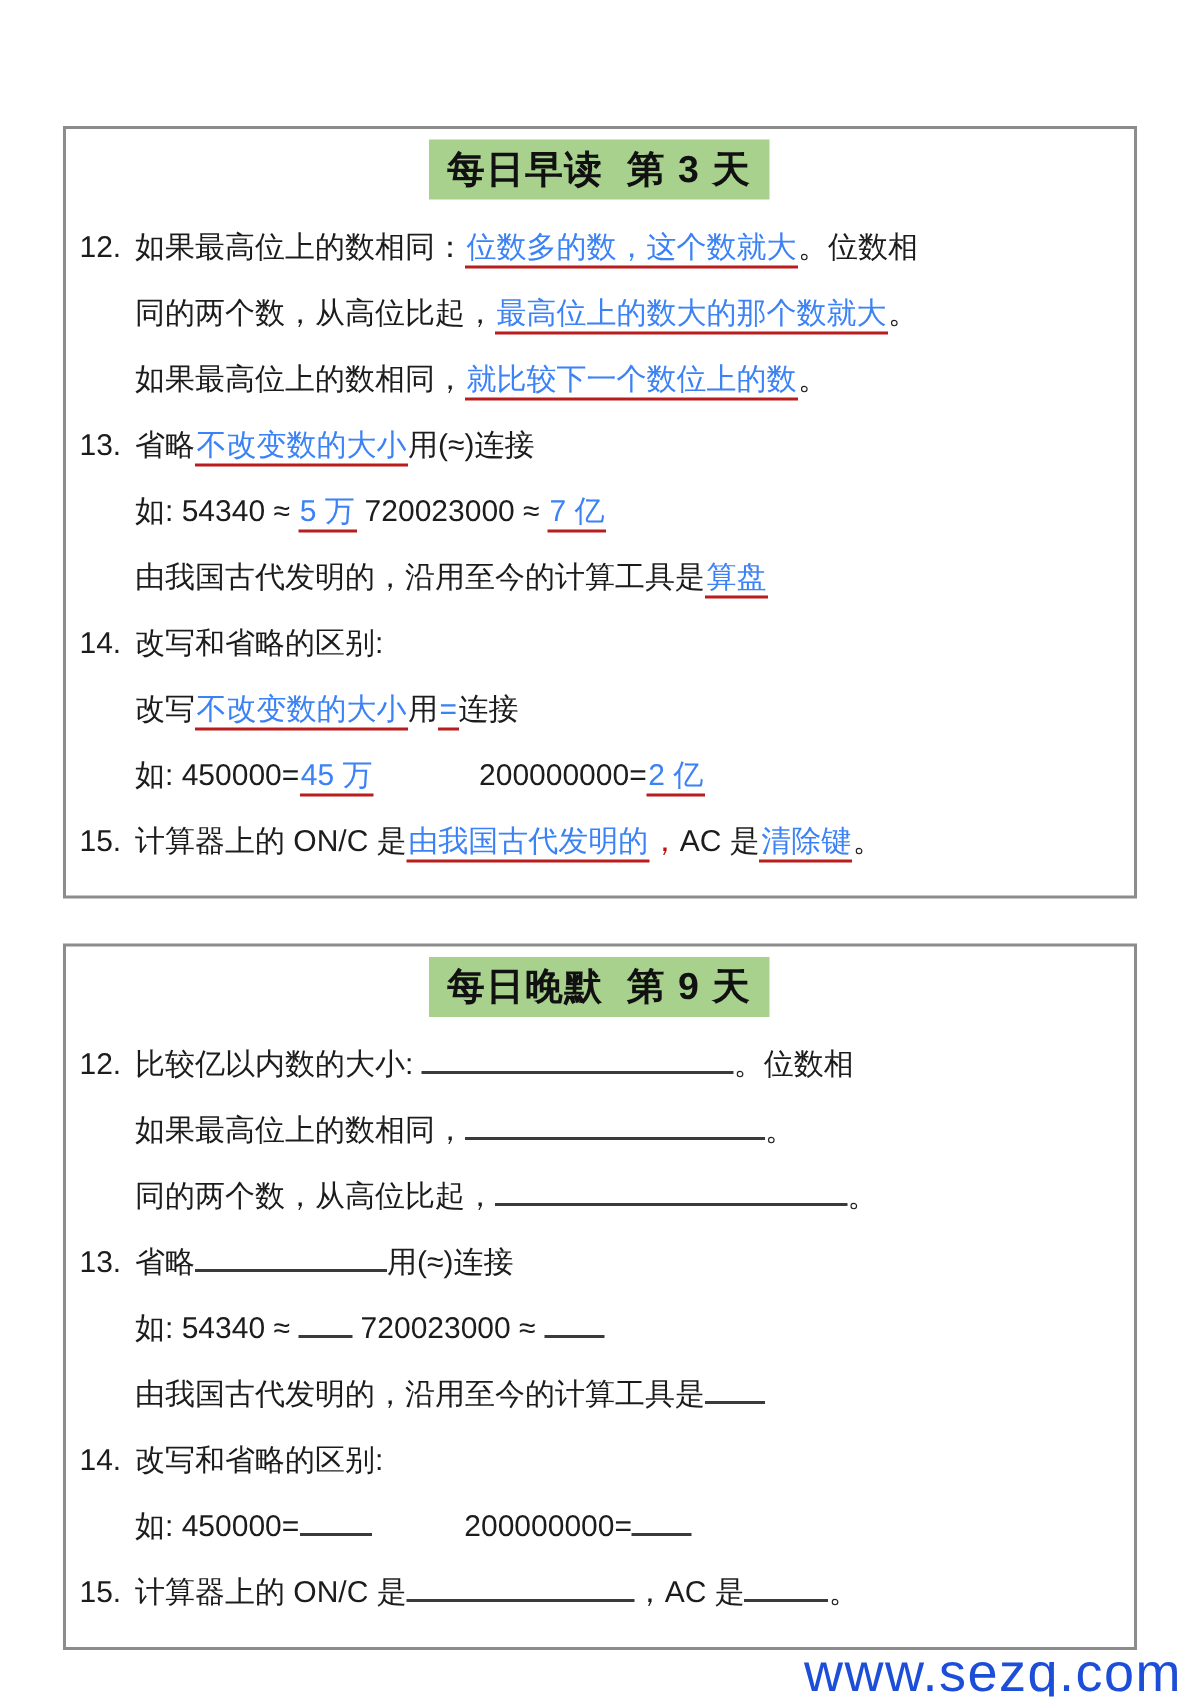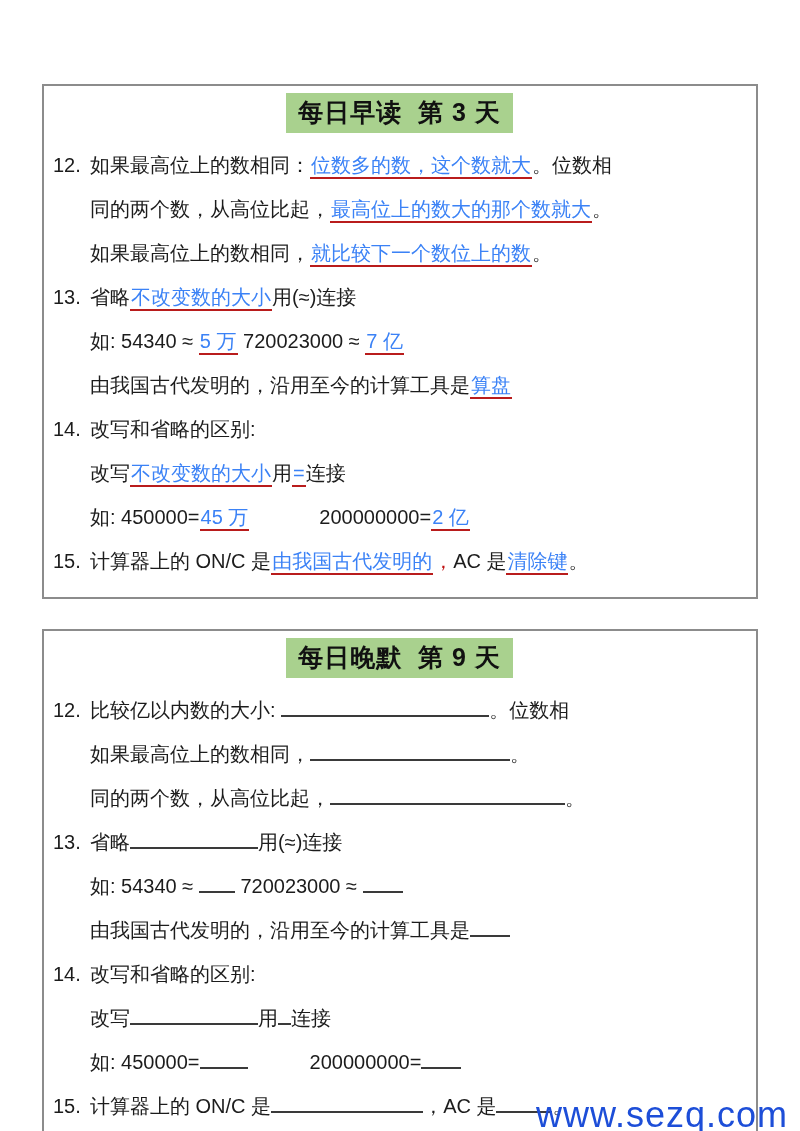--- a/index.html
+++ b/index.html
@@ -123,21 +123,20 @@
         </div>
         <div class="item">
           <span class="num">13.</span>
           <div class="line"><span class="seg-n">省略</span><span class="seg-u" style="width: 128px;"></span><span class="seg-n">用(≈)连接</span></div>
           <div class="line"><span class="seg-n">如: 54340 ≈ </span><span class="seg-u" style="width: 36px;"></span><span class="seg-n"> 720023000 ≈ </span><span class="seg-u" style="width: 40px;"></span></div>
           <div class="line"><span class="seg-n">由我国古代发明的，沿用至今的计算工具是</span><span class="seg-u" style="width: 40px;"></span></div>
         </div>
         <div class="item">
           <span class="num">14.</span>
           <div class="line"><span class="seg-n">改写和省略的区别:</span></div>
-          <div class="line"><span class="seg-n">改写</span><span class="seg-u" style="width: 128px;"></span><span class="seg-n">用</span><span class="seg-u" style="width: 13px;"></span><span class="seg-n">连接</span></div>
           <div class="line"><span class="seg-n">如: 450000=</span><span class="seg-u" style="width: 48px;"></span><span class="seg-g" style="width: 62px;"></span><span class="seg-n">200000000=</span><span class="seg-u" style="width: 40px;"></span></div>
         </div>
         <div class="item">
           <span class="num">15.</span>
           <div class="line"><span class="seg-n">计算器上的 ON/C 是</span><span class="seg-u" style="width: 152px;"></span><span class="seg-n">，AC 是</span><span class="seg-u" style="width: 56px;"></span><span class="seg-n">。</span></div>
         </div>
       </div>
   </div>
 
   <div class="watermark">www.sezq.com</div>

